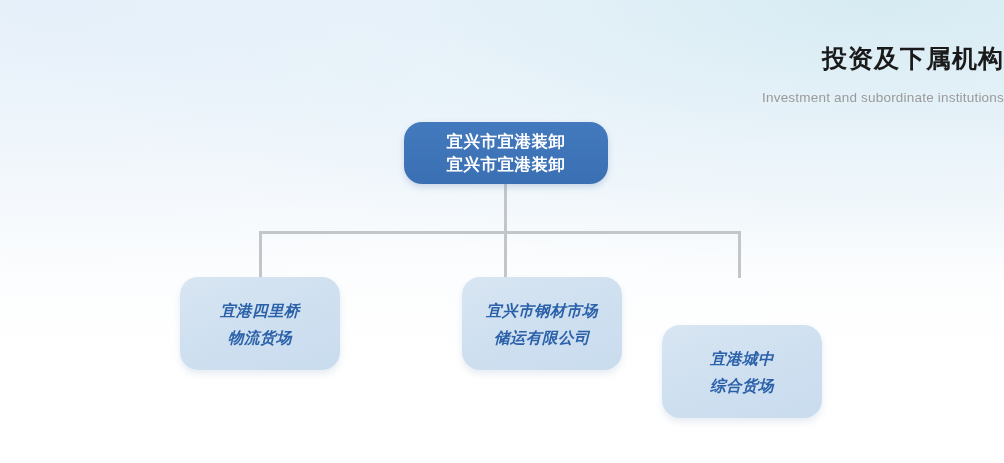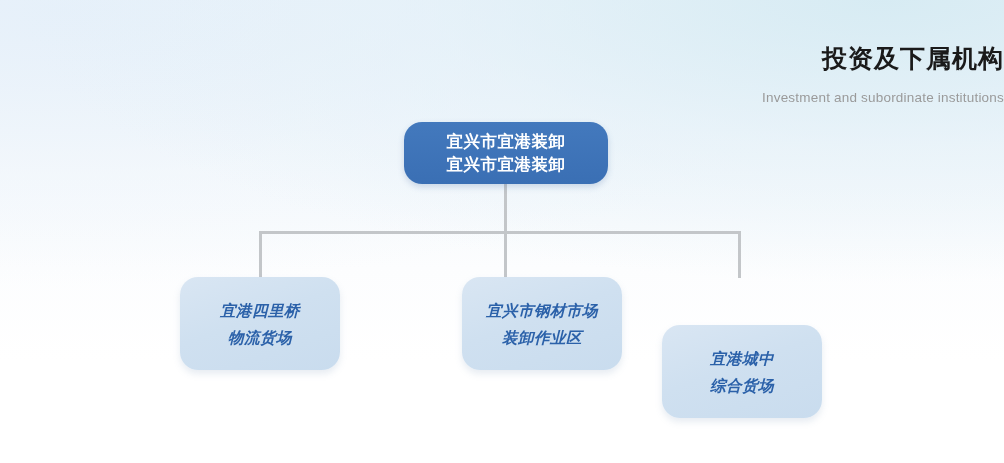--- a/index.html
+++ b/index.html
@@ -147,21 +147,21 @@
     <div class="node-line">宜兴市宜港装卸</div>
   </div>
 
   <div class="node node-child child-1">
     <div class="node-line">宜港四里桥</div>
     <div class="node-line">物流货场</div>
   </div>
 
   <div class="node node-child child-2">
     <div class="node-line">宜兴市钢材市场</div>
-    <div class="node-line">装卸作业区</div>
+    <div class="node-line">储运有限公司</div>
   </div>
 
   <div class="node node-child child-3">
     <div class="node-line">宜港城中</div>
     <div class="node-line">综合货场</div>
   </div>
 
 </div>
 
 </body></html>

